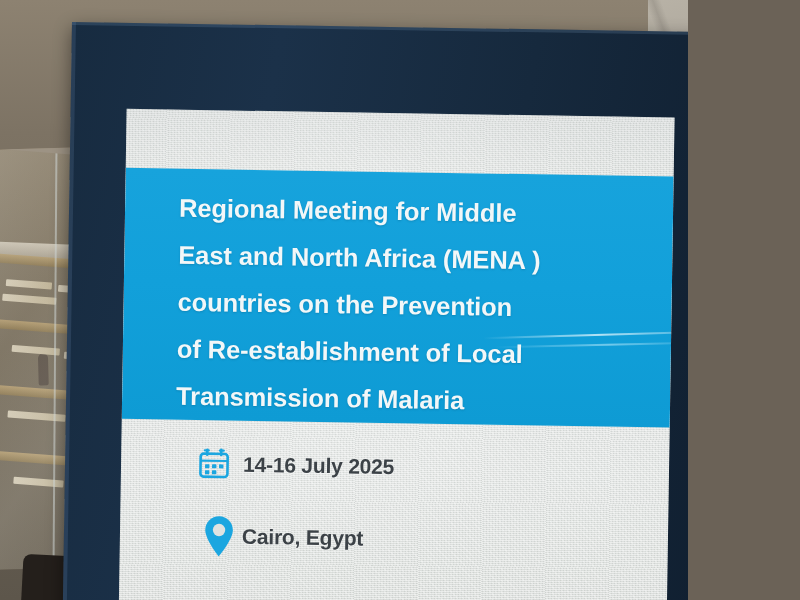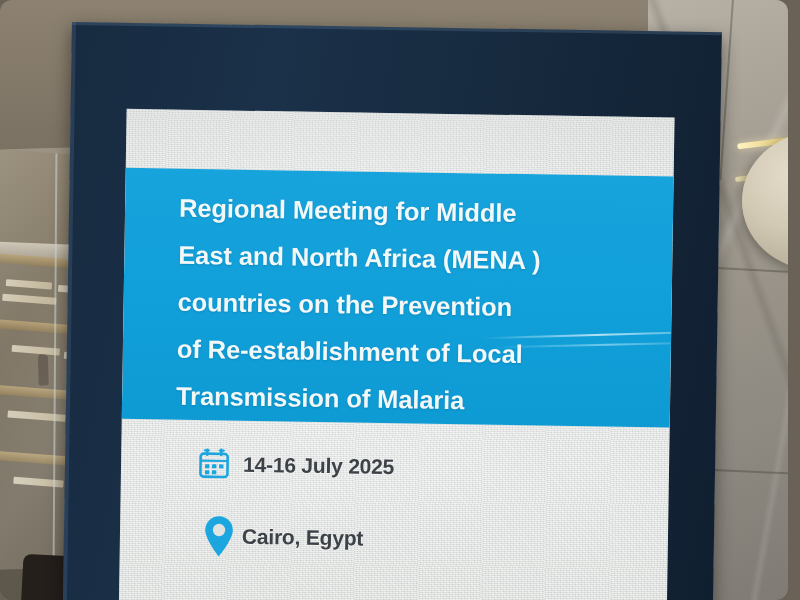--- a/index.html
+++ b/index.html
@@ -6,23 +6,22 @@
 
   html, body {
     width:800px; height:600px;
     overflow:hidden;
     background:#6b6257;
     font-family:"Liberation Sans", sans-serif;
   }
 
   #scene {
     position:relative;
-    width:788px; height:600px;
-    overflow:hidden;
-    border-radius:12px;
+    width:688px; height:600px;
+    overflow:hidden;
   }
 
   
   .bg-base {
     position:absolute; inset:0;
     background:
       linear-gradient(180deg,#8d8271 0%,#7d7364 22%,#6e6558 55%,#5d564b 100%);
   }
 
   

